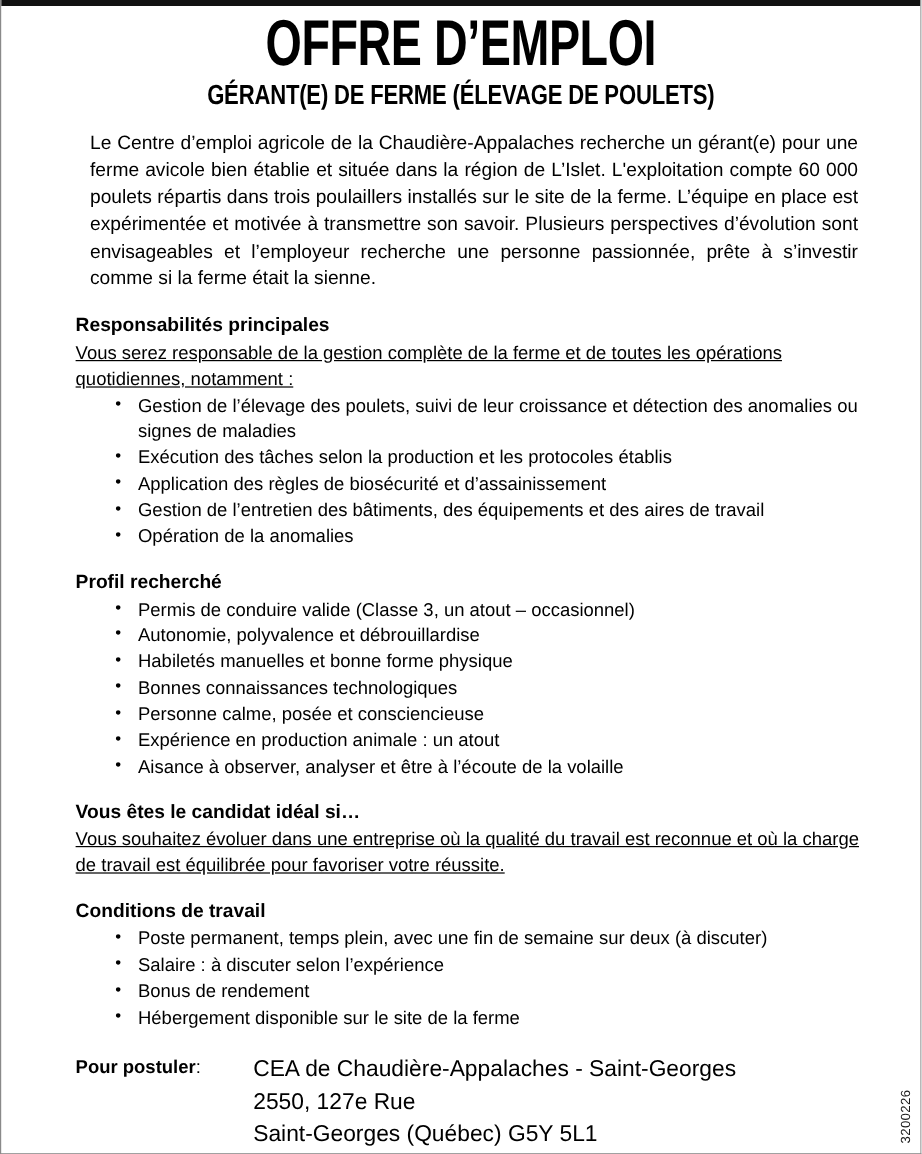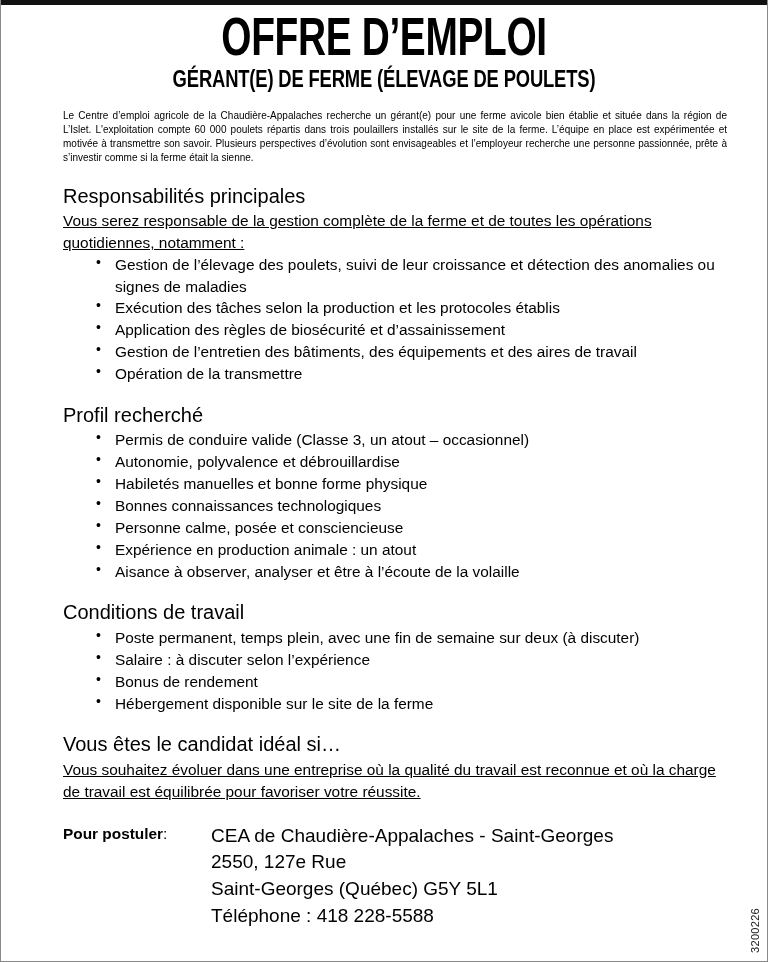--- a/index.html
+++ b/index.html
@@ -73,34 +73,34 @@
     white-space: nowrap;
   }
 
   
   .body-wrap {
     margin-top: 18px;
     padding-right: 18px;
   }
 
   p.intro {
-    margin: 0;
-    font-size: 10px;
+    margin: 12px;
+    font-size: 16px;
     line-height: 1.42;
     text-align: justify;
     text-justify: inter-word;
   }
 
   .section {
     margin-top: 16px;
   }
 
   .section-heading {
-    font-size: 20px;
-    font-weight: normal;
+    font-size: 16px;
+    font-weight: bold;
     line-height: 1.42;
     margin: 0;
   }
 
   .section-lead {
     font-size: 15.4px;
     line-height: 1.42;
     margin: 0;
     text-align: left;
     text-decoration: underline;
@@ -190,50 +190,50 @@
       <p class="intro">Le Centre d’emploi agricole de la Chaudière-Appalaches recherche un gérant(e) pour une ferme avicole bien établie et située dans la région de L’Islet. L'exploitation compte 60 000 poulets répartis dans trois poulaillers installés sur le site de la ferme. L’équipe en place est expérimentée et motivée à transmettre son savoir. Plusieurs perspectives d’évolution sont envisageables et l’employeur recherche une personne passionnée, prête à s’investir comme si la ferme était la sienne.</p>
 
       <div class="section">
         <div class="section-heading">Responsabilités principales</div>
         <div class="section-lead">Vous serez responsable de la gestion complète de la ferme et de toutes les opérations quotidiennes, notamment :</div>
         <ul class="bullets">
           <li>Gestion de l’élevage des poulets, suivi de leur croissance et détection des anomalies ou signes de maladies</li>
           <li>Exécution des tâches selon la production et les protocoles établis</li>
           <li>Application des règles de biosécurité et d’assainissement</li>
           <li>Gestion de l’entretien des bâtiments, des équipements et des aires de travail</li>
-          <li>Opération de la transmettre</li>
+          <li>Opération de la anomalies</li>
         </ul>
       </div>
 
       <div class="section">
         <div class="section-heading">Profil recherché</div>
         <ul class="bullets">
           <li>Permis de conduire valide (Classe 3, un atout – occasionnel)</li>
           <li>Autonomie, polyvalence et débrouillardise</li>
           <li>Habiletés manuelles et bonne forme physique</li>
           <li>Bonnes connaissances technologiques</li>
           <li>Personne calme, posée et consciencieuse</li>
           <li>Expérience en production animale : un atout</li>
           <li>Aisance à observer, analyser et être à l’écoute de la volaille</li>
         </ul>
       </div>
 
       <div class="section">
+        <div class="section-heading">Vous êtes le candidat idéal si…</div>
+        <div class="section-lead">Vous souhaitez évoluer dans une entreprise où la qualité du travail est reconnue et où la charge de travail est équilibrée pour favoriser votre réussite.</div>
+      </div>
+
+      <div class="section">
         <div class="section-heading">Conditions de travail</div>
         <ul class="bullets">
           <li>Poste permanent, temps plein, avec une fin de semaine sur deux (à discuter)</li>
           <li>Salaire : à discuter selon l’expérience</li>
           <li>Bonus de rendement</li>
           <li>Hébergement disponible sur le site de la ferme</li>
         </ul>
-      </div>
-
-      <div class="section">
-        <div class="section-heading">Vous êtes le candidat idéal si…</div>
-        <div class="section-lead">Vous souhaitez évoluer dans une entreprise où la qualité du travail est reconnue et où la charge de travail est équilibrée pour favoriser votre réussite.</div>
       </div>
 
       <div class="contact-block">
 
         <div class="contact-row">
           <div class="contact-label">
             <span>Pour postuler</span><span class="colon">:</span>
           </div>
           <div class="contact-values">
             <div>CEA de Chaudière-Appalaches - Saint-Georges</div>

